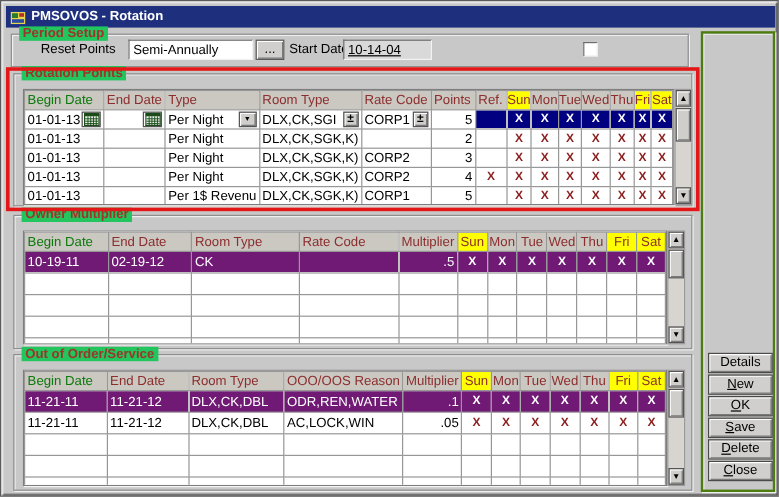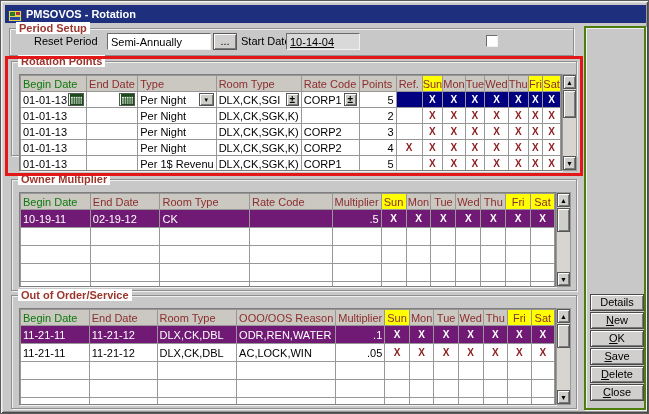--- a/index.html
+++ b/index.html
@@ -3,23 +3,23 @@
 <meta charset="utf-8">
 <style>
   html,body{margin:0;padding:0;background:#888;}
   *{box-sizing:border-box;font-family:"Liberation Sans",sans-serif;}
   .win{position:relative;width:649px;height:414px;background:#c8c8c8;border:1px solid #5a5a5a;
        box-shadow:inset 1px 1px 0 #f2f2f2,inset -1px -1px 0 #4a4a4a,inset 2px 2px 0 #dcdcdc,inset -2px -2px 0 #9a9a9a;overflow:hidden;}
   .tbar{position:absolute;left:4px;top:4px;width:641px;height:18px;background:#1d2f7d;display:flex;align-items:center;padding-left:3px;}
   .ttext{color:#fff;font-size:11px;font-weight:bold;margin-left:4px;}
   .ticon{width:14px;height:12px;display:inline-block;}
   .group{position:absolute;border:1px solid #8f8f8f;box-shadow:inset 1px 1px 0 #f0f0f0,1px 1px 0 #f0f0f0;}
-  .glabel{position:absolute;top:-7px;left:6px;background:#ffffff;padding:0 3px;font-size:11px;font-weight:bold;color:#9c352c;line-height:12px;white-space:nowrap;}
+  .glabel{position:absolute;top:-7px;left:6px;background:#22c55e;padding:0 3px;font-size:11px;font-weight:bold;color:#9c352c;line-height:12px;white-space:nowrap;}
   .g-period{left:8px;top:27px;width:565px;height:28px;}
-  .g-rot{left:10px;top:60px;width:566px;height:95px;}
+  .g-rot{left:10px;top:60px;width:566px;height:111px;}
   .g-own{left:10px;top:178px;width:566px;height:112px;}
   .g-ooo{left:10px;top:294px;width:566px;height:114px;}
   .redbox{position:absolute;left:4px;top:55px;width:578px;height:120px;border:3px solid #e31717;pointer-events:none;z-index:5;}
   .lbl{position:absolute;font-size:11px;color:#000;line-height:17px;white-space:nowrap;}
   .sunken{position:absolute;height:17px;border:1px solid;border-color:#6c6c6c #f2f2f2 #f2f2f2 #6c6c6c;background:#fff;font-size:11px;padding:0 3px;top:4px;}
   .sunken.gray{background:#d9d9d9;text-decoration:underline;}
   .rbtn{background:#d0cfcd;border:1px solid #5a5a5a;box-shadow:inset 1px 1px 0 #fff,inset -1px -1px 0 #7a7a7a;font-size:11px;color:#000;text-align:center;}
   .dots{position:absolute;left:203px;top:4px;width:24px;height:17px;line-height:14px;}
   .chk{position:absolute;left:476px;top:6px;width:12px;height:12px;background:#fff;border:1px solid;border-color:#6c6c6c #f2f2f2 #f2f2f2 #6c6c6c;}
   .tablebox{position:absolute;background:#fff;border:1px solid #7e7e7e;box-shadow:1px 1px 0 #f4f4f4;overflow:hidden;}
@@ -61,21 +61,21 @@
           <rect x="2" y="2" width="5" height="4" fill="#2c7a2c"></rect>
           <rect x="8" y="2" width="4" height="3" fill="#b03030"></rect>
           <rect x="2" y="7" width="10" height="3" fill="#2b4aa0"></rect>
         </svg>
     </span>
     <span class="ttext">PMSOVOS - Rotation</span>
   </div>
 
   <div class="group g-period">
     <span class="glabel">Period Setup</span>
-    <span class="lbl" style="left:24px;top:4px;">Reset Period</span>
+    <span class="lbl" style="left:24px;top:4px;">Reset Points</span>
     <input class="sunken" style="left: 97px; width: 104px;" readonly="" value="Semi-Annually">
     <div class="rbtn dots">...</div>
     <span class="lbl" style="left:231px;top:4px;">Start Date</span>
     <input class="sunken gray" style="left: 276px; width: 74px;" readonly="" value="10-14-04">
     <span class="chk"></span>
   </div>
 
   <div class="redbox"></div>
   <div class="group g-rot">
     <span class="glabel">Rotation Points</span>

